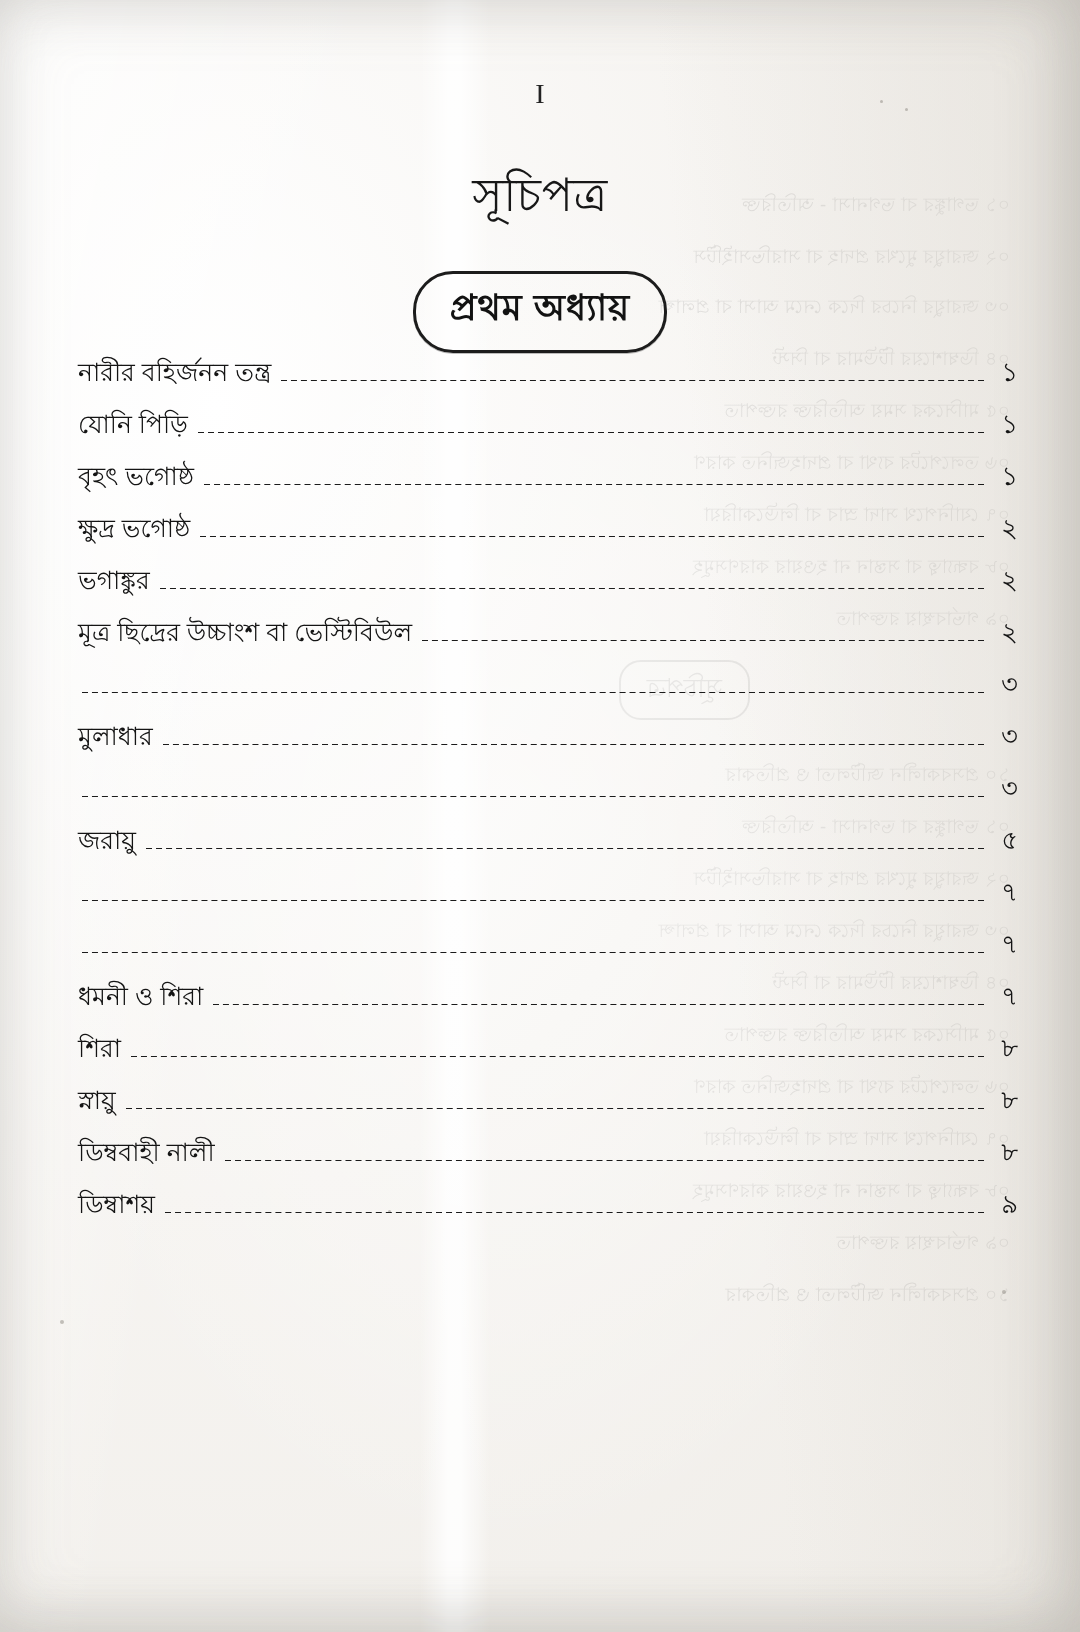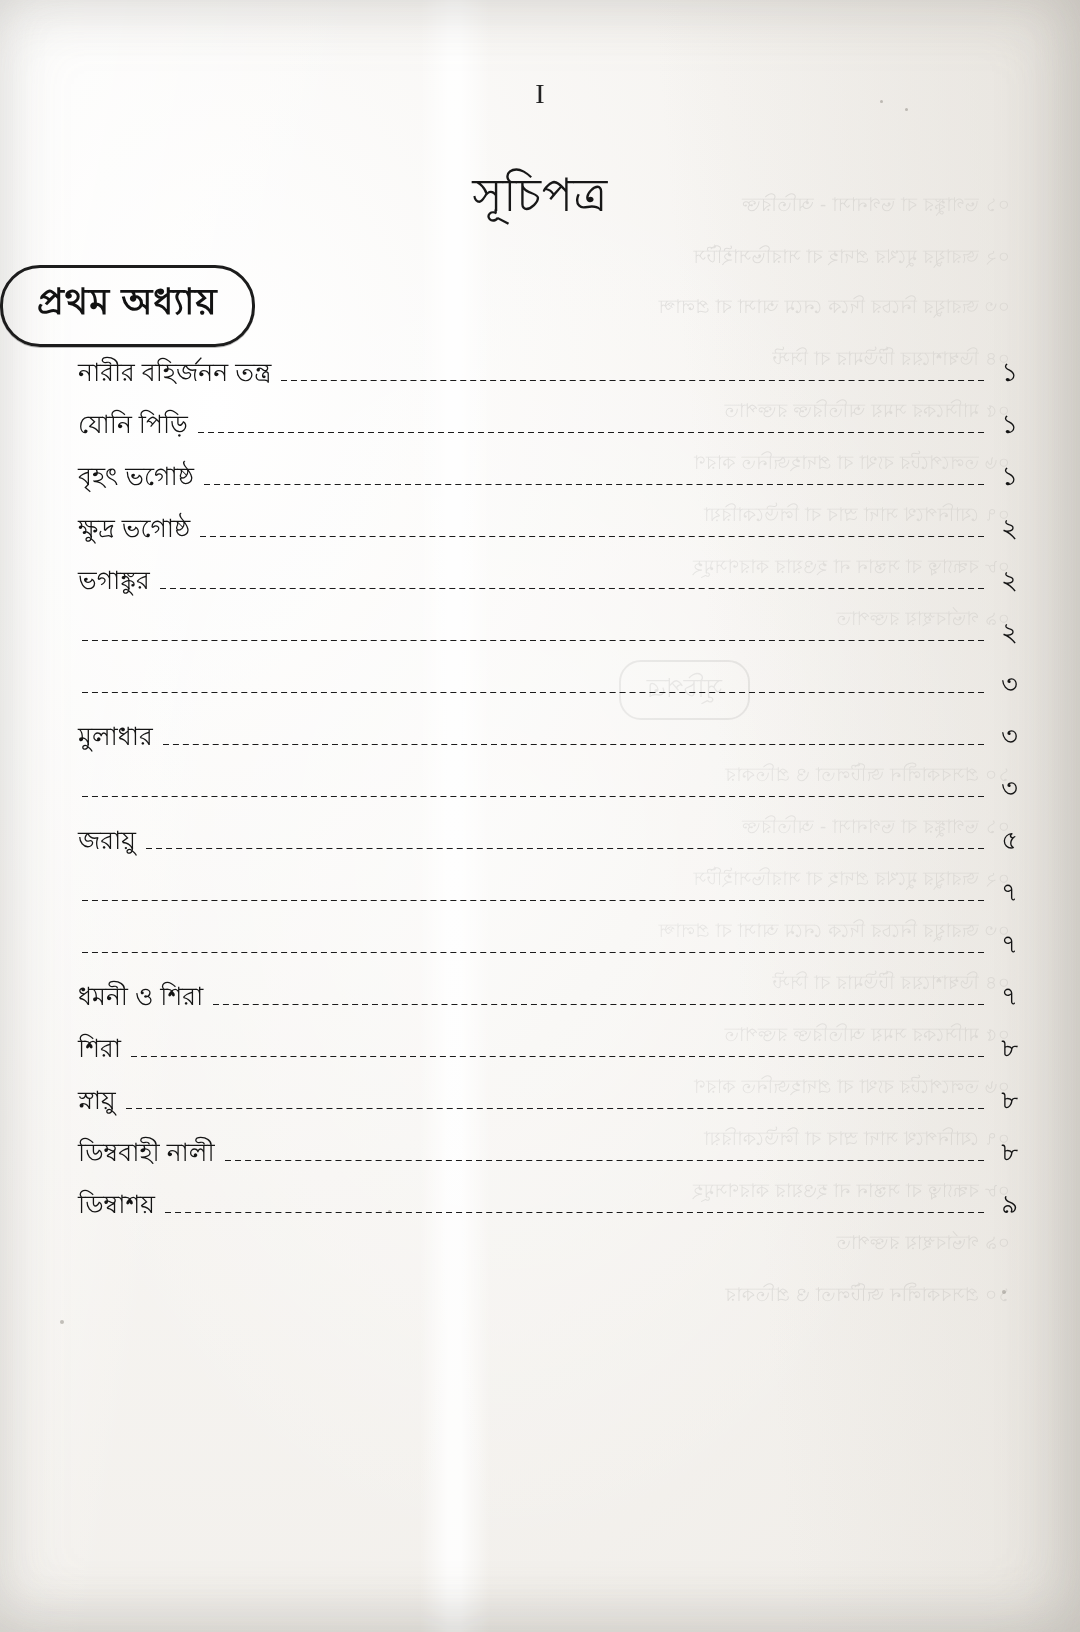--- a/index.html
+++ b/index.html
@@ -108,23 +108,24 @@
     text-align: center;
     font-size: 46px;
     font-family: "Liberation Sans", sans-serif;
     font-weight: 400;
     color: #171717;
     letter-spacing: 0.5px;
   }
 
   .chapter-badge-wrap {
     position: absolute;
-    top: 265px;
+    top: 271px;
     left: 0;
     right: 0;
+    text-align: center;
   }
   .chapter-badge {
     display: inline-block;
     border: 3px solid #1c1c1c;
     border-radius: 40px;
     padding: 6px 34px 10px 34px;
     font-size: 36px;
     font-family: "Liberation Sans", sans-serif;
     font-weight: bold;
     color: #121212;
@@ -245,20 +246,21 @@
           <span class="toc-title">ক্ষুদ্র ভগোষ্ঠ</span>
           <span class="toc-dots"></span>
           <span class="toc-page">২</span>
         </div>
         <div class="toc-row">
           <span class="toc-title">ভগাঙ্কুর</span>
           <span class="toc-dots"></span>
           <span class="toc-page">২</span>
         </div>
         <div class="toc-row">
+          <span class="toc-title">মূত্র ছিদ্রের উচ্চাংশ বা ভেস্টিবিউল</span>
           <span class="toc-dots"></span>
           <span class="toc-page">২</span>
         </div>
         <div class="toc-row">
           <span class="toc-dots"></span>
           <span class="toc-page">৩</span>
         </div>
         <div class="toc-row">
           <span class="toc-title">মুলাধার</span>
           <span class="toc-dots"></span>

